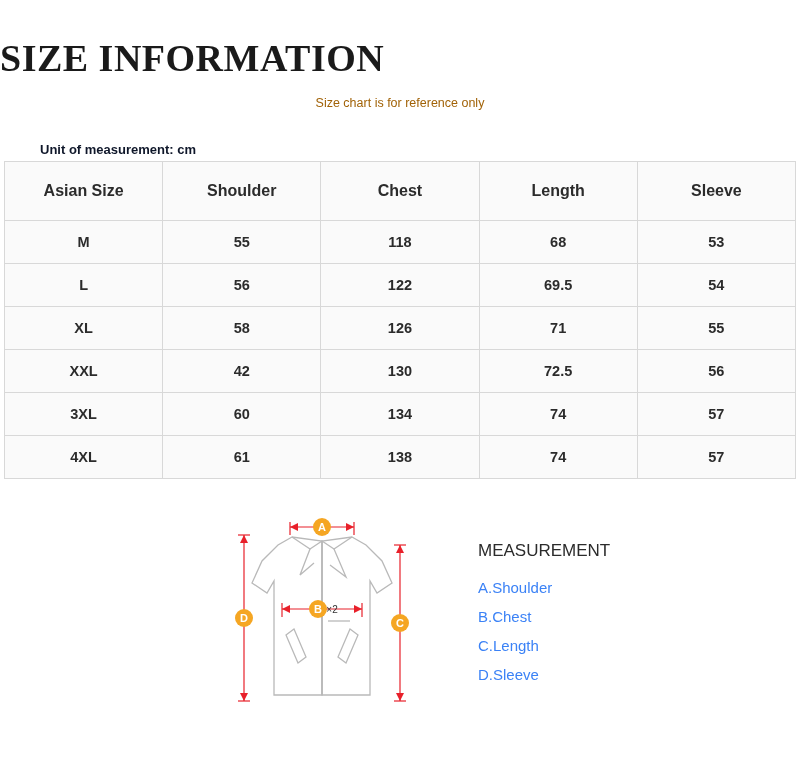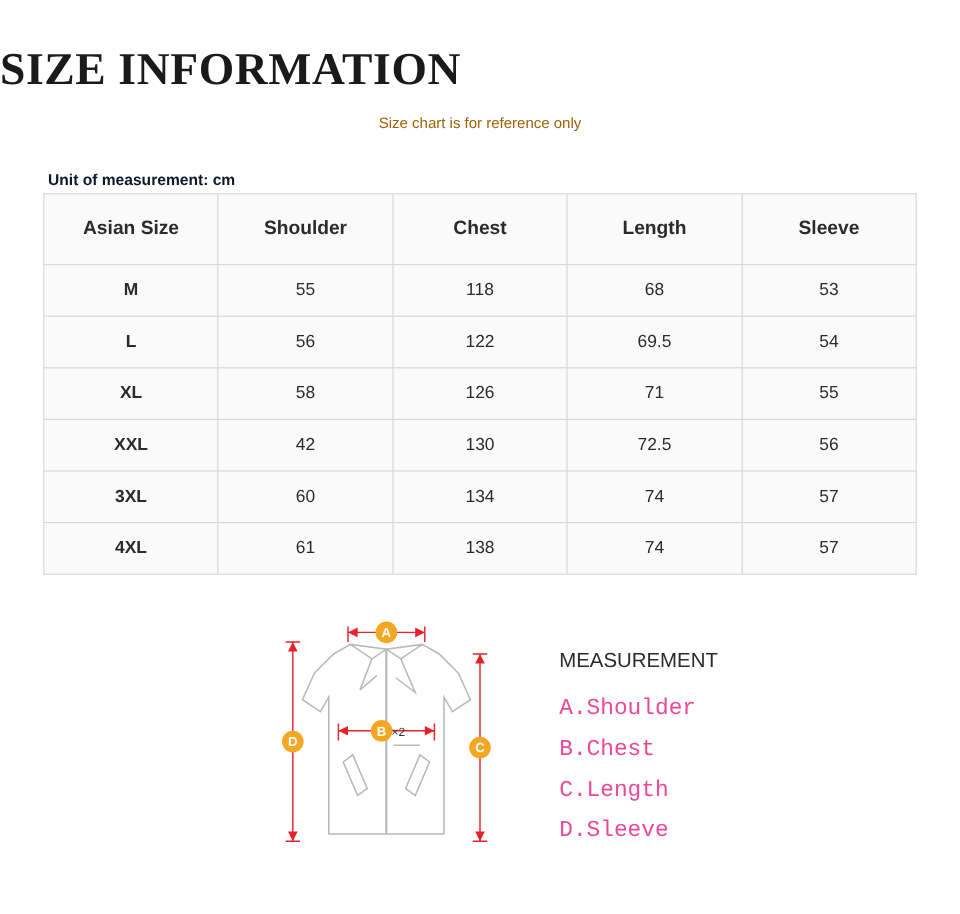--- a/index.html
+++ b/index.html
@@ -37,32 +37,33 @@
     margin-top: 16px;
   }
   .unit {
     color: #0f172a;
     font-size: 13px;
     font-weight: bold;
     margin: 32px 0 4px 40px;
   }
   table.size-table {
     border-collapse: collapse;
-    width: 728px;
+    width: 792px;
     margin: 0 auto;
     table-layout: fixed;
   }
   table.size-table th,
   table.size-table td {
     border: 1px solid #d8d8d8;
     text-align: center;
     font-size: 14.5px;
     color: #2b2b2b;
     height: 40px;
     background: #fafafa;
+    font-weight: bold;
   }
   table.size-table thead th {
     height: 56px;
     font-size: 16px;
     font-weight: bold;
     background: #fafafa;
   }
   table.size-table tbody td:first-child {
     font-weight: bold;
   }
@@ -72,33 +73,32 @@
     margin-top: 26px;
     padding-left: 222px;
   }
   .diagram {
     width: 200px;
     height: 210px;
     position: relative;
     flex: 0 0 auto;
   }
   .measure-block {
-    margin-left: 44px;
+    margin-left: 56px;
     padding-top: 36px;
   }
   .measure-title {
     font-size: 17px;
     color: #2b2b2b;
     margin-bottom: 18px;
   }
   .measure-item {
-    font-size: 19px;
-    color: #ec4899;
+    font-size: 15px;
+    color: #3b82f6;
     margin-bottom: 12px;
-    font-family: Liberation Mono, monospace;
   }
   svg { display: block; }
 </style>
 </head>
 <body>
 
 <div class="page">
 
   <div class="title">SIZE INFORMATION</div>
   <div class="subtitle">Size chart is for reference only</div>

